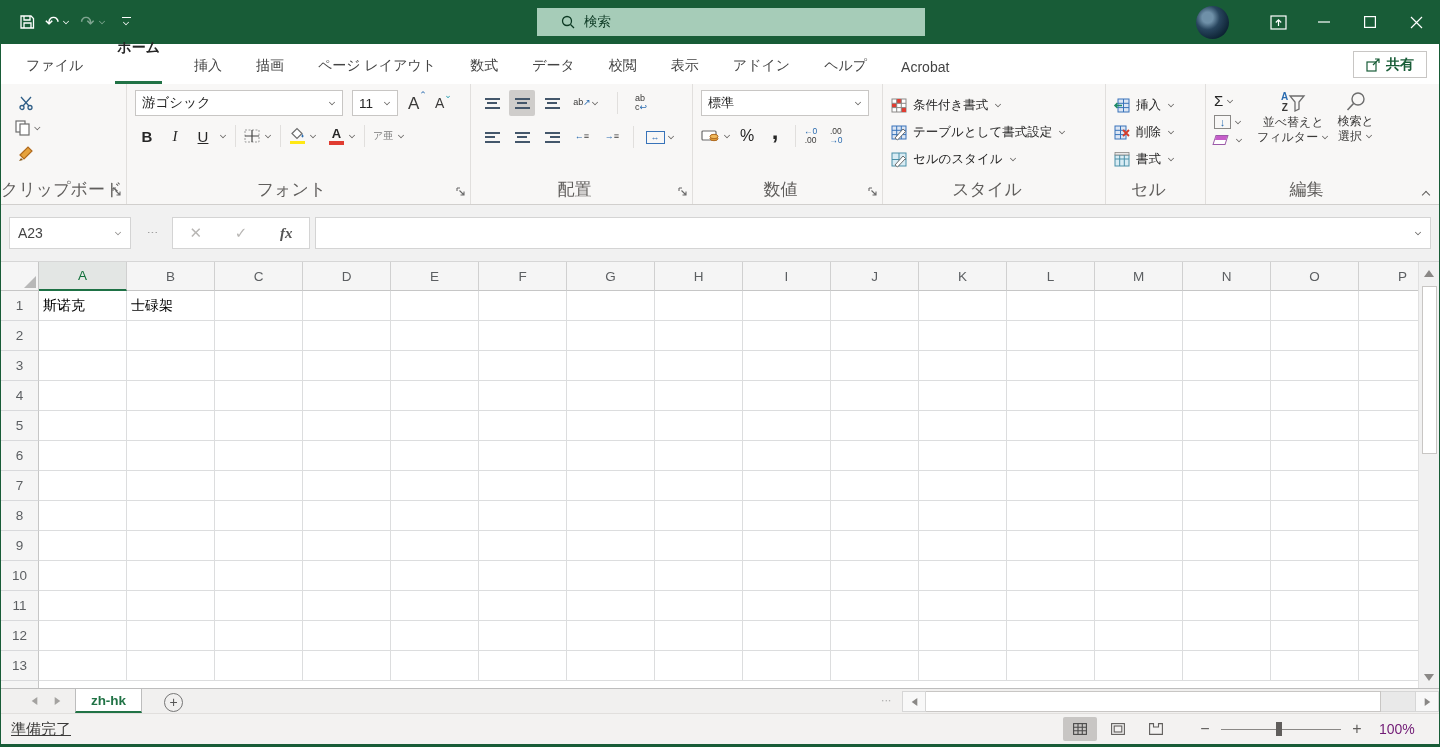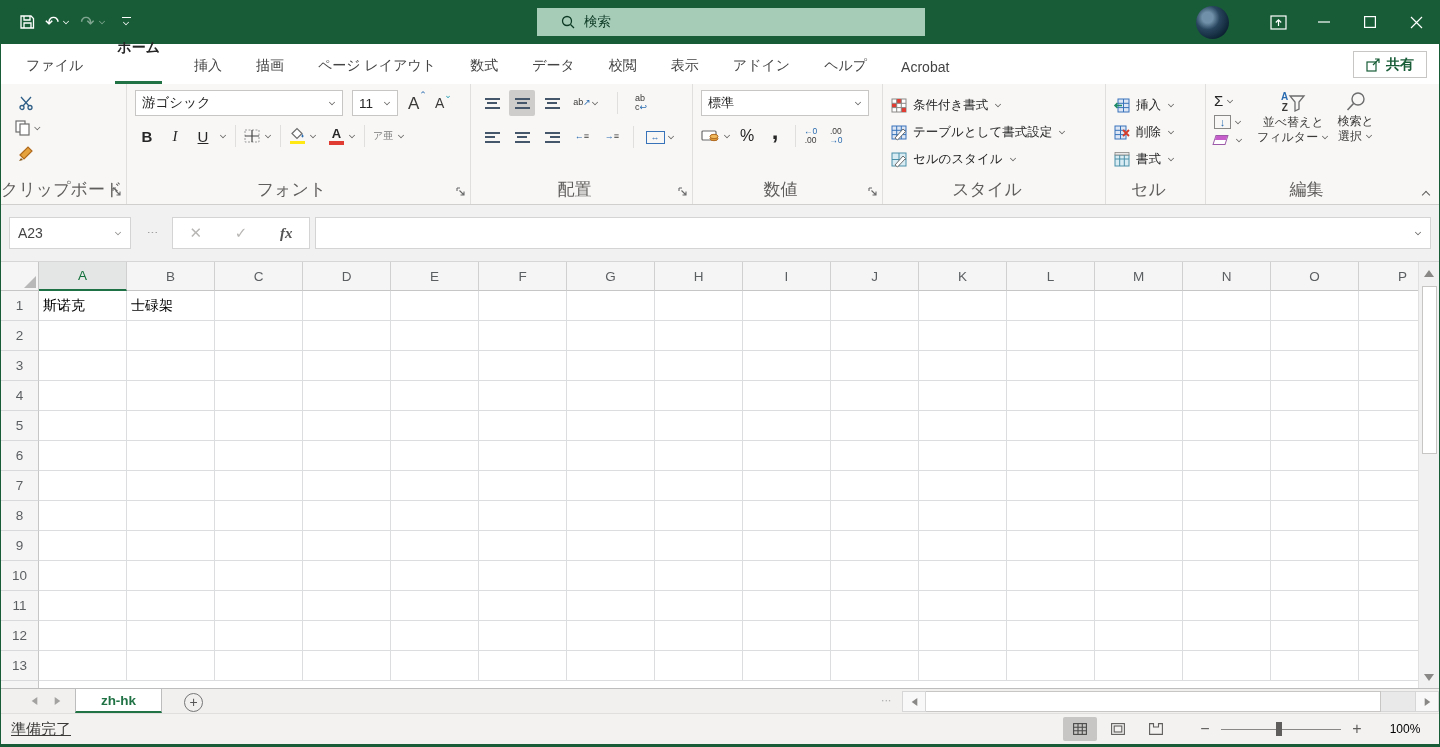--- a/index.html
+++ b/index.html
@@ -122,39 +122,39 @@
   .tri.dn { border-width:7px 5px 0 5px; border-color:#8a8886 transparent transparent transparent; }
   .tri.lf { border-width:5px 7px 5px 0; border-color:transparent #8a8886 transparent transparent; }
   .tri.rt { border-width:5px 0 5px 7px; border-color:transparent transparent transparent #8a8886; }
   .vthumb { width:15px; height:168px; background:#fff; border:1px solid #c8c6c4; margin-top:2px; cursor:grab; }
   .vscroll .filler { flex:1; }
 
   
   .sheetbar { height:25px; background:#f1f0ef; border-top:1px solid #bdbdbd; display:flex; align-items:stretch; position:relative; }
   .navarrows { display:flex; align-items:center; gap:16px; padding:0 14px 0 30px; }
   .navarrows .tri { transform:scale(.8); cursor:pointer; opacity:.75; }
-  .stab { width:87px; background:#fff; border-left:1px solid #bdbdbd; border-right:1px solid #bdbdbd; border-bottom:2px solid #217346; display:flex; align-items:center; justify-content:center; color:#217346; font-weight:700; font-size:13.5px; cursor:pointer; }
+  .stab { width:67px; background:#fff; border-left:1px solid #bdbdbd; border-right:1px solid #bdbdbd; border-bottom:2px solid #217346; display:flex; align-items:center; justify-content:center; color:#217346; font-weight:700; font-size:13.5px; cursor:pointer; }
   .addsheet { width:19px; height:19px; border:1px solid #767676; border-radius:50%; color:#555; display:flex; align-items:center; justify-content:center; font-size:14px; line-height:1; margin:2px 0 0 22px; cursor:pointer; align-self:center; }
   .hscroll { position:absolute; right:0; top:0; height:25px; display:flex; align-items:center; }
   .hdots { color:#a0a0a0; font-size:10px; letter-spacing:1px; writing-mode:vertical-rl; margin-right:10px; cursor:col-resize; }
   .hbtn { width:24px; height:21px; background:#f8f8f8; border:1px solid #d6d6d6; display:flex; align-items:center; justify-content:center; cursor:pointer; }
   .hthumb { width:455px; height:21px; background:#fff; border:1px solid #c8c6c4; border-left:none; cursor:grab; }
   .htrack { width:34px; height:21px; background:#e9e9e9; border-top:1px solid #d6d6d6; border-bottom:1px solid #d6d6d6; }
 
   
   .statusbar { height:31px; background:#f3f2f1; border-top:1px solid #e1dfdd; display:flex; align-items:center; padding:0 8px 0 10px; }
   .status-text { font-size:15px; color:#3b3a39;text-decoration:underline; }
   .sb-right { margin-left:auto; display:flex; align-items:center; }
   .viewbtn { width:34px; height:24px; display:flex; align-items:center; justify-content:center; cursor:pointer; border-radius:2px; margin-left:4px; }
   .viewbtn.sel { background:#c8c6c4; }
   .zoomctl { display:flex; align-items:center; margin-left:22px; }
   .zbtn { font-size:16px; color:#605e5c; width:20px; text-align:center; cursor:pointer; }
   .ztrack { width:120px; height:1px; background:#8a8886; margin:0 6px; position:relative; cursor:pointer; }
   .zthumb { position:absolute; left:55px; top:-7px; width:6px; height:14px; background:#605e5c; cursor:grab; }
-  .zoomtext { width:52px; text-align:center; font-size:12px; color:#000000; margin-left:12px; cursor:pointer; }
+  .zoomtext { width:52px; text-align:left; font-size:14px; color:#701a75; margin-left:12px; cursor:pointer; }
   .bottomstrip { height:3px; background:#185c37; }
 
   svg { overflow:visible; }
 </style>
 </head>
 <body>
 
 <div class="app">
 
   <div class="titlebar">

